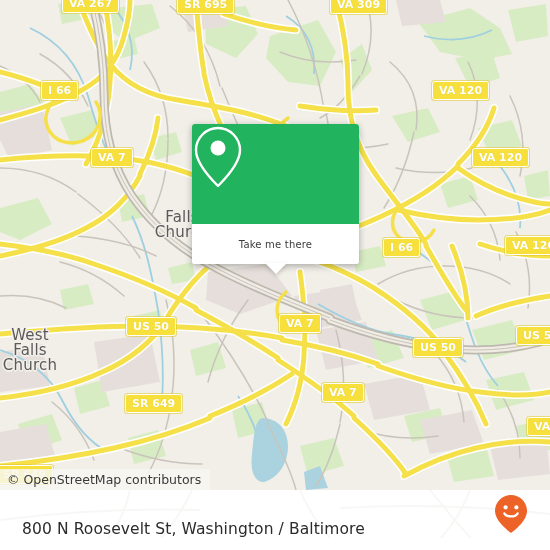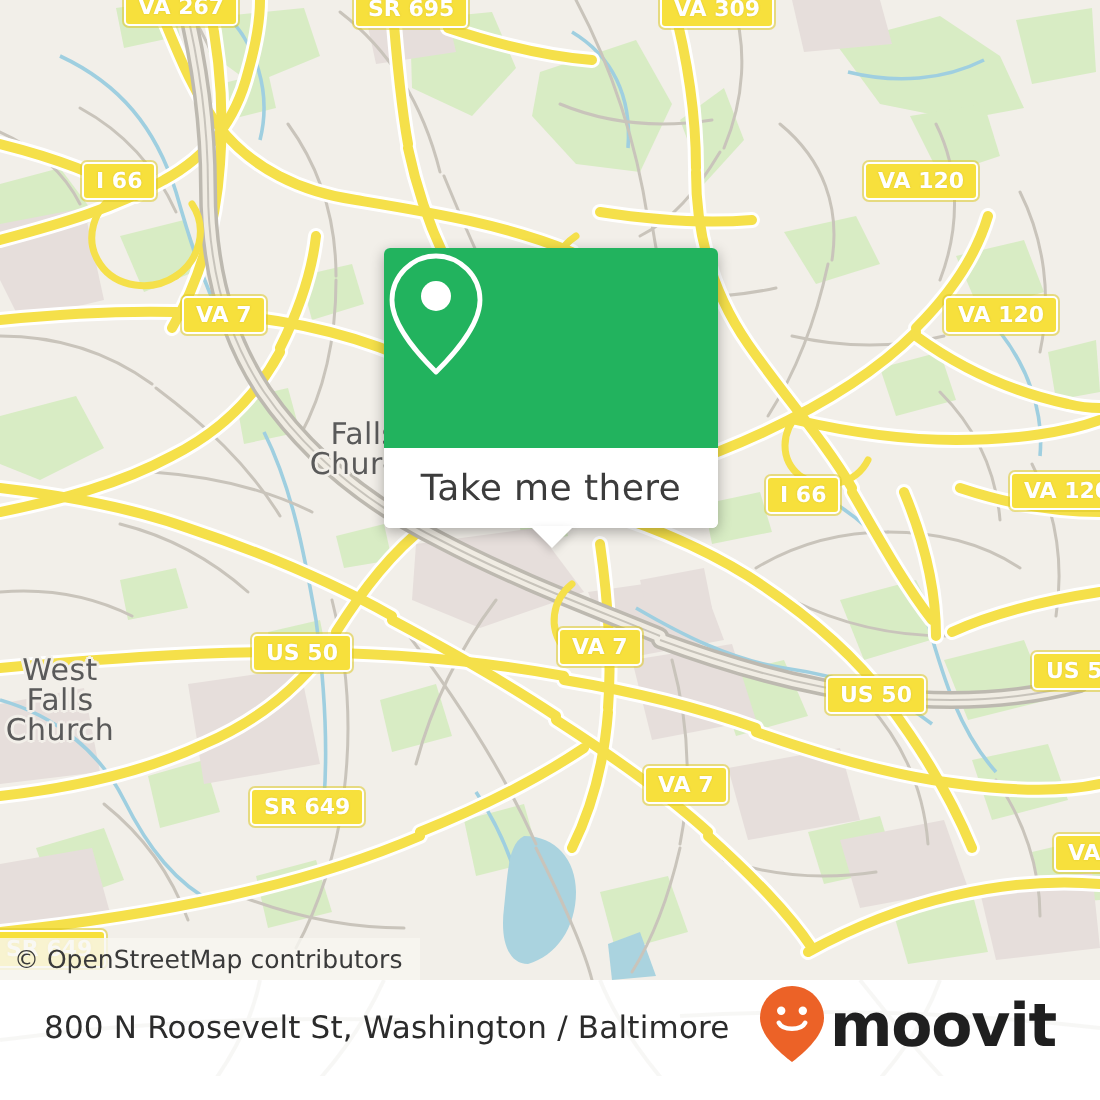--- a/index.html
+++ b/index.html
@@ -67,21 +67,21 @@
     border-radius:3px 3px 0 0;
     display:flex; align-items:center; justify-content:center;
   }
   .popup-label {
     height:40px;
     background:#ffffff;
     border-radius:0 0 3px 3px;
     display:flex; align-items:center; justify-content:center;
     color:#3c3c3c;
     font-family:"DejaVu Sans", sans-serif;
-    font-size:18px;
+    font-size:10px;
     letter-spacing:.2px;
   }
   .popup-tail {
     position:absolute;
     left:50%; bottom:-10px;
     transform:translateX(-50%);
     width:0; height:0;
     border-left:11px solid transparent;
     border-right:11px solid transparent;
     border-top:11px solid #ffffff;
@@ -98,21 +98,21 @@
     font-size:12.5px;
     line-height:17px;
     padding:2px 9px 2px 7px;
   }
 
   
   .footer {
     position:absolute; left:0; top:490px;
     width:550px; height:48px;
     background:#ffffff;
-    display:flex; align-items:center; justify-content:space-between;
+    display:flex; align-items:flex-end; justify-content:space-between;
     padding:0 22px 0 22px;
     overflow:hidden;
   }
   .footer-ghost {
     position:absolute; left:0; top:0; width:550px; height:60px;
     opacity:.13; pointer-events:none;
   }
   .footer-address {
     position:relative;
     color:#2b2b2b;
@@ -431,17 +431,16 @@
 
     <div class="brand">
       <span>
         <svg width="34" height="40" viewBox="0 0 34 40" aria-hidden="true">
           <path d="M17 1 C 8.2 1, 1 8.2, 1 17 C 1 26.5, 13 36, 17 39 C 21 36, 33 26.5, 33 17 C 33 8.2, 25.8 1, 17 1 Z" fill="#ec6227"></path>
           <circle cx="11.6" cy="13.4" r="2.1" fill="#ffffff"></circle>
           <circle cx="22.4" cy="13.4" r="2.1" fill="#ffffff"></circle>
           <path d="M10.4 19.4 C 12.4 23.4, 21.6 23.4, 23.6 19.4" fill="none" stroke="#ffffff" stroke-width="2.3" stroke-linecap="round"></path>
         </svg>
       </span>
-      <span class="brand-word">moovit</span>
     </div>
   </div>
 
 </div>
 
 </body></html>

